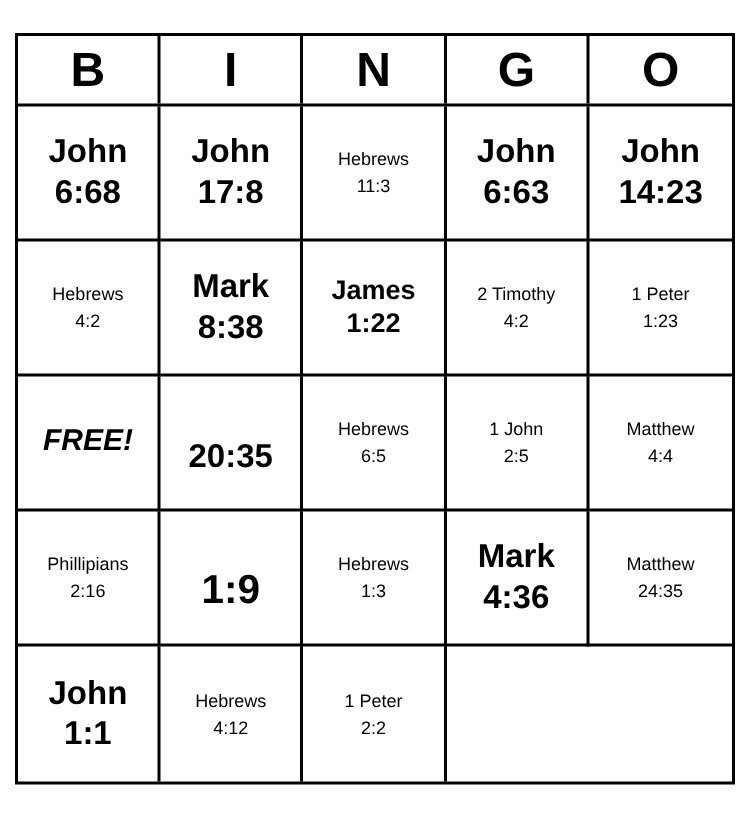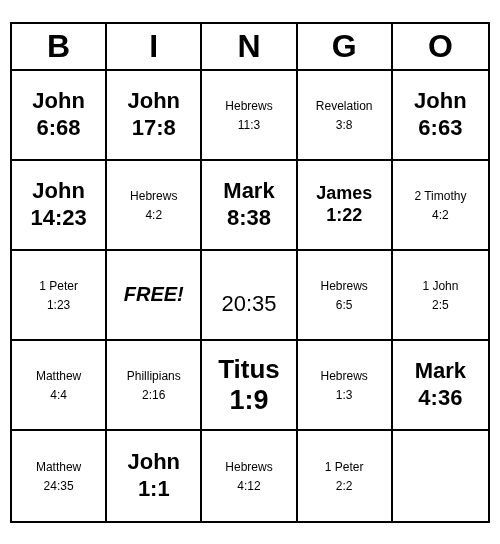--- a/index.html
+++ b/index.html
@@ -88,23 +88,20 @@
   <div class="bingo-cell">
         <span><span style="font-size:22px;font-weight:bold;line-height:1.2;">John<br>6:68</span></span>
       </div>
       <div class="bingo-cell">
         <span><span style="font-size:22px;font-weight:bold;line-height:1.2;">John<br>17:8</span></span>
       </div>
       <div class="bingo-cell">
         <span><span style="font-size:12px;line-height:1.3;">Hebrews<br>11:3</span></span>
       </div>
       <div class="bingo-cell">
-        <span><span style="font-size:12px;line-height:1.3;">Revelation<br>3:8</span></span>
-      </div>
-      <div class="bingo-cell">
         <span><span style="font-size:22px;font-weight:bold;line-height:1.2;">John<br>6:63</span></span>
       </div>
       <div class="bingo-cell">
         <span><span style="font-size:22px;font-weight:bold;line-height:1.2;">John<br>14:23</span></span>
       </div>
       <div class="bingo-cell">
         <span><span style="font-size:12px;line-height:1.3;">Hebrews<br>4:2</span></span>
       </div>
       <div class="bingo-cell">
         <span><span style="font-size:22px;font-weight:bold;line-height:1.2;">Mark<br>8:38</span></span>
@@ -115,36 +112,36 @@
       <div class="bingo-cell">
         <span><span style="font-size:12px;line-height:1.3;">2 Timothy<br>4:2</span></span>
       </div>
       <div class="bingo-cell">
         <span><span style="font-size:12px;line-height:1.3;">1 Peter<br>1:23</span></span>
       </div>
       <div class="bingo-cell">
         <span class="free-cell">FREE!</span>
       </div>
       <div class="bingo-cell">
-        <span><br><span style="font-size:22px;font-weight:normal;">20:35</span></span>
+        <span><br><span style="font-size:22px;font-weight:bold;">20:35</span></span>
       </div>
       <div class="bingo-cell">
         <span><span style="font-size:12px;line-height:1.3;">Hebrews<br>6:5</span></span>
       </div>
       <div class="bingo-cell">
         <span><span style="font-size:12px;line-height:1.3;">1 John<br>2:5</span></span>
       </div>
       <div class="bingo-cell">
         <span><span style="font-size:12px;line-height:1.3;">Matthew<br>4:4</span></span>
       </div>
       <div class="bingo-cell">
         <span><span style="font-size:12px;line-height:1.3;">Phillipians<br>2:16</span></span>
       </div>
       <div class="bingo-cell">
-        <span><span style="font-size:26px;font-weight:bold;">Titus</span><br><span style="font-size:27px;font-weight:bold;">1:9</span></span>
+        <span><br><span style="font-size:27px;font-weight:bold;">1:9</span></span>
       </div>
       <div class="bingo-cell">
         <span><span style="font-size:12px;line-height:1.3;">Hebrews<br>1:3</span></span>
       </div>
       <div class="bingo-cell">
         <span><span style="font-size:22px;font-weight:bold;line-height:1.2;">Mark<br>4:36</span></span>
       </div>
       <div class="bingo-cell">
         <span><span style="font-size:12px;line-height:1.3;">Matthew<br>24:35</span></span>
       </div>

